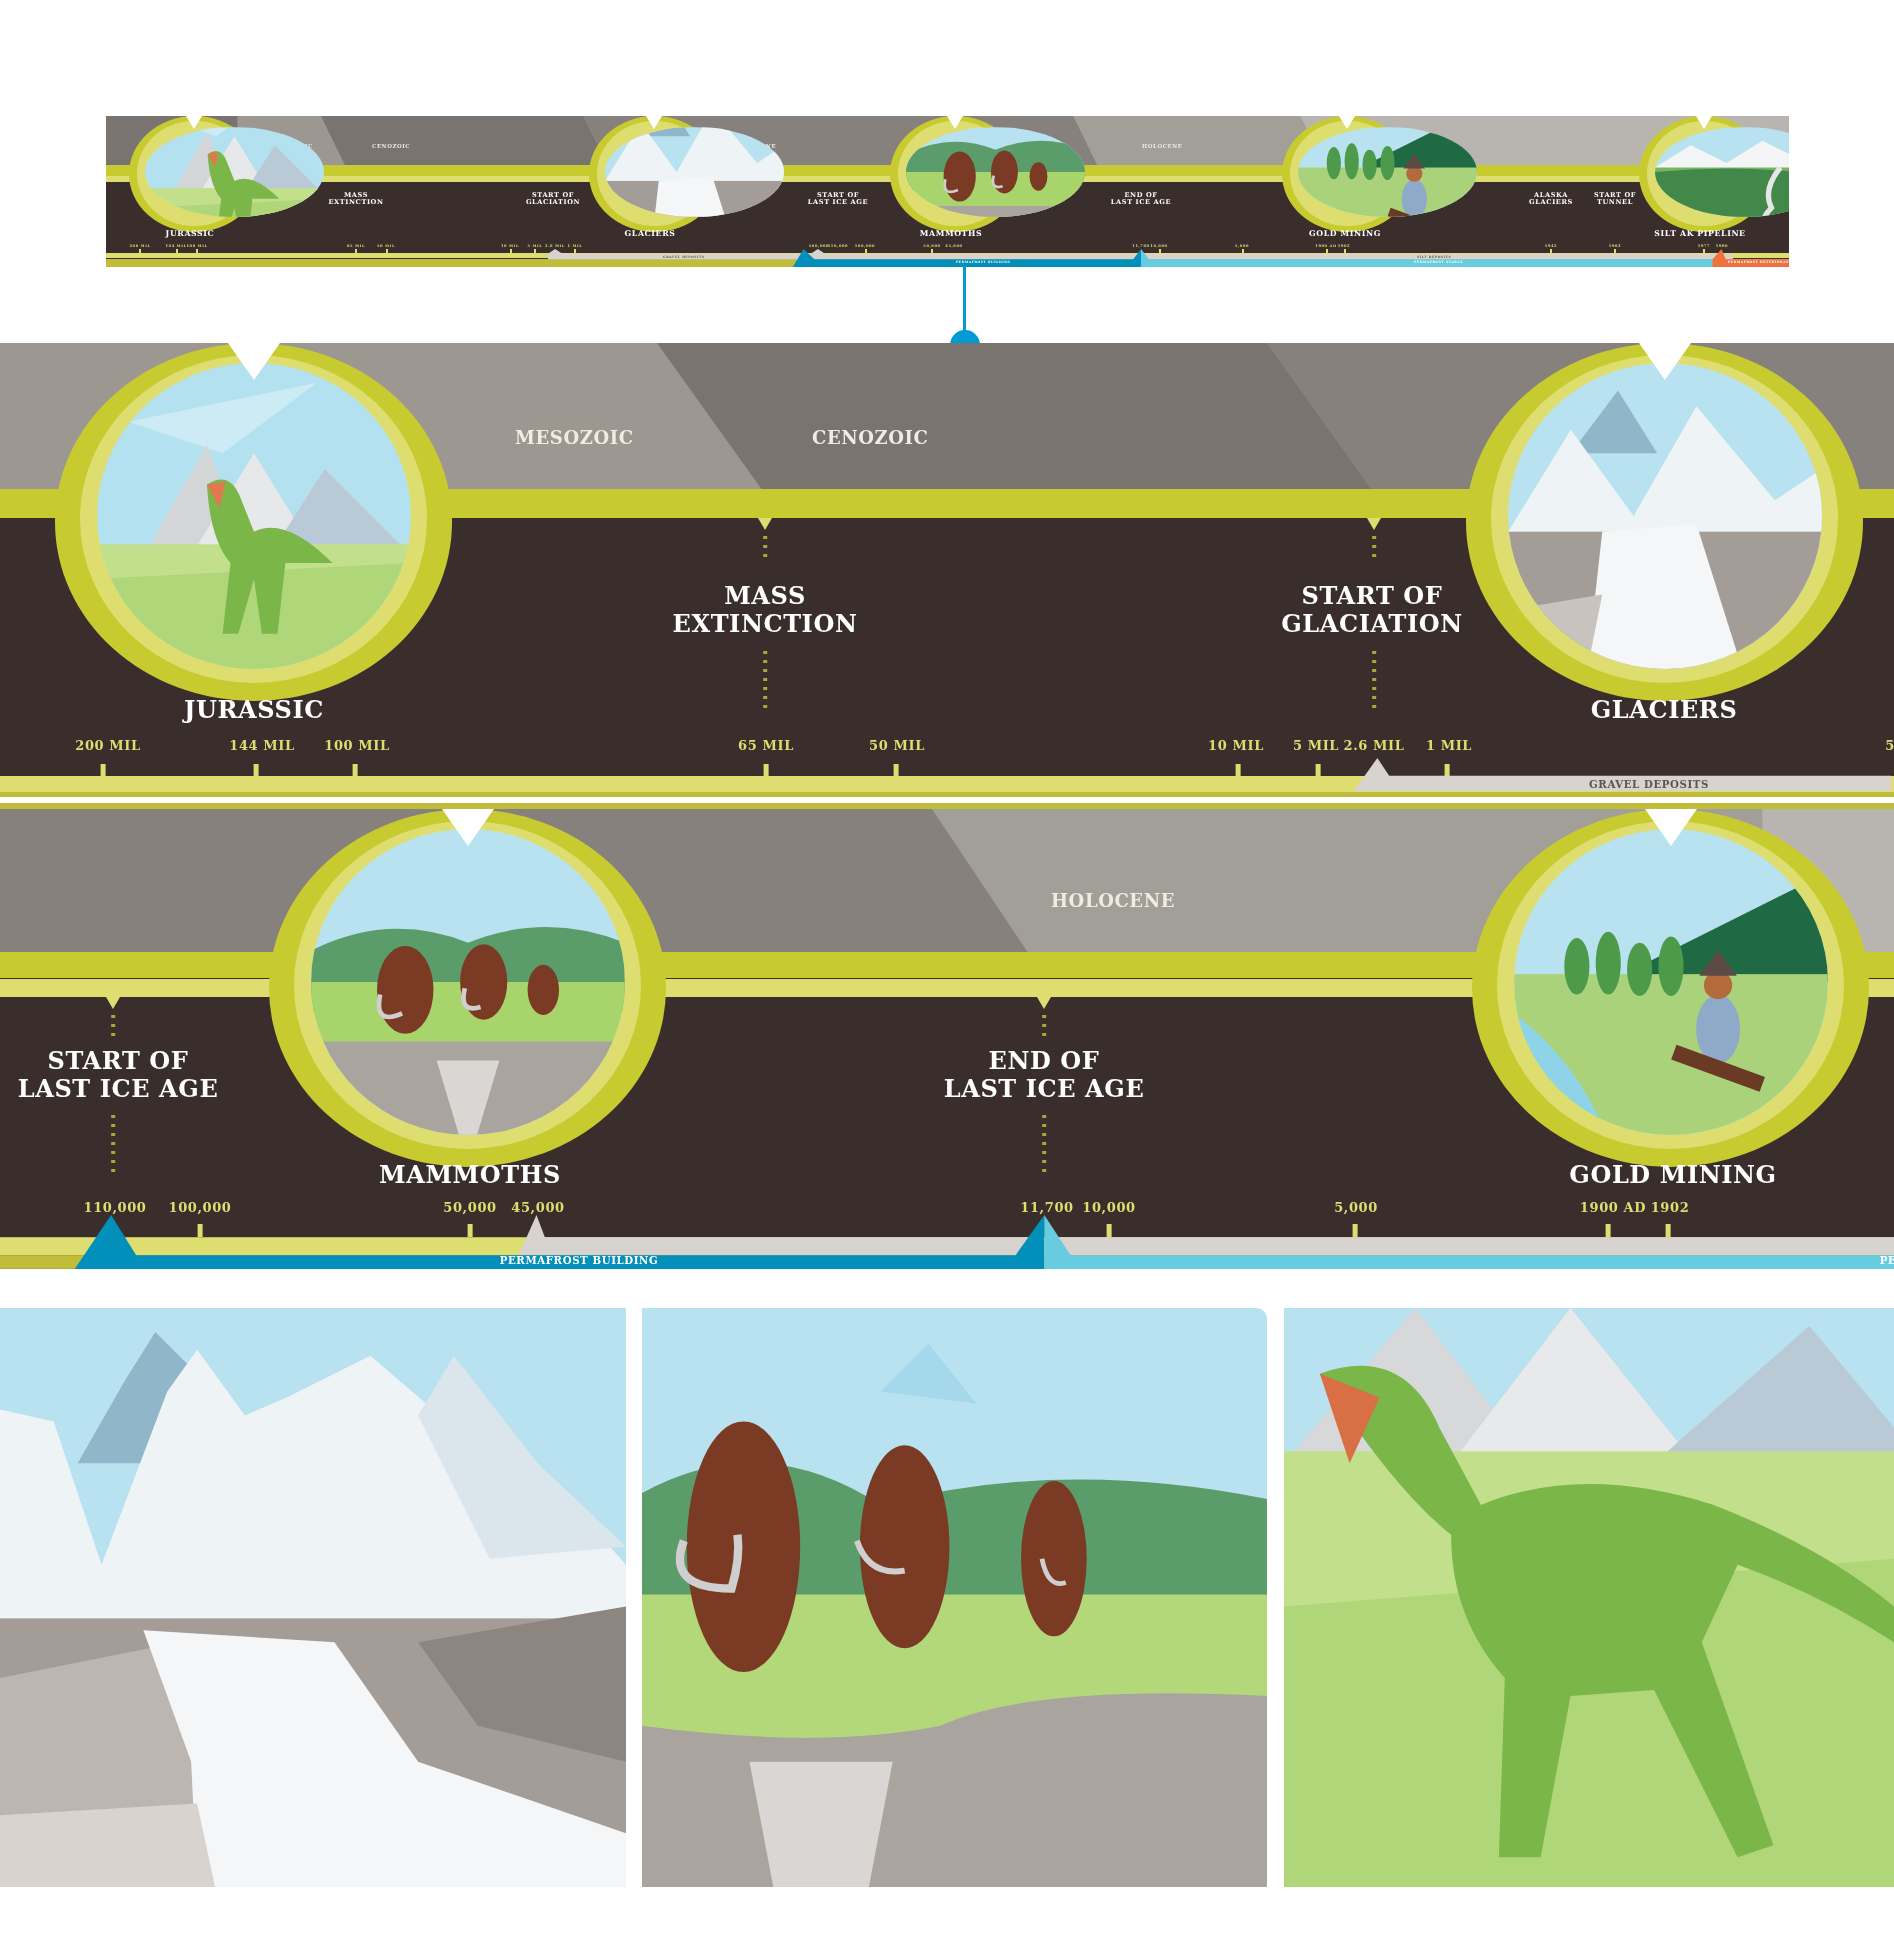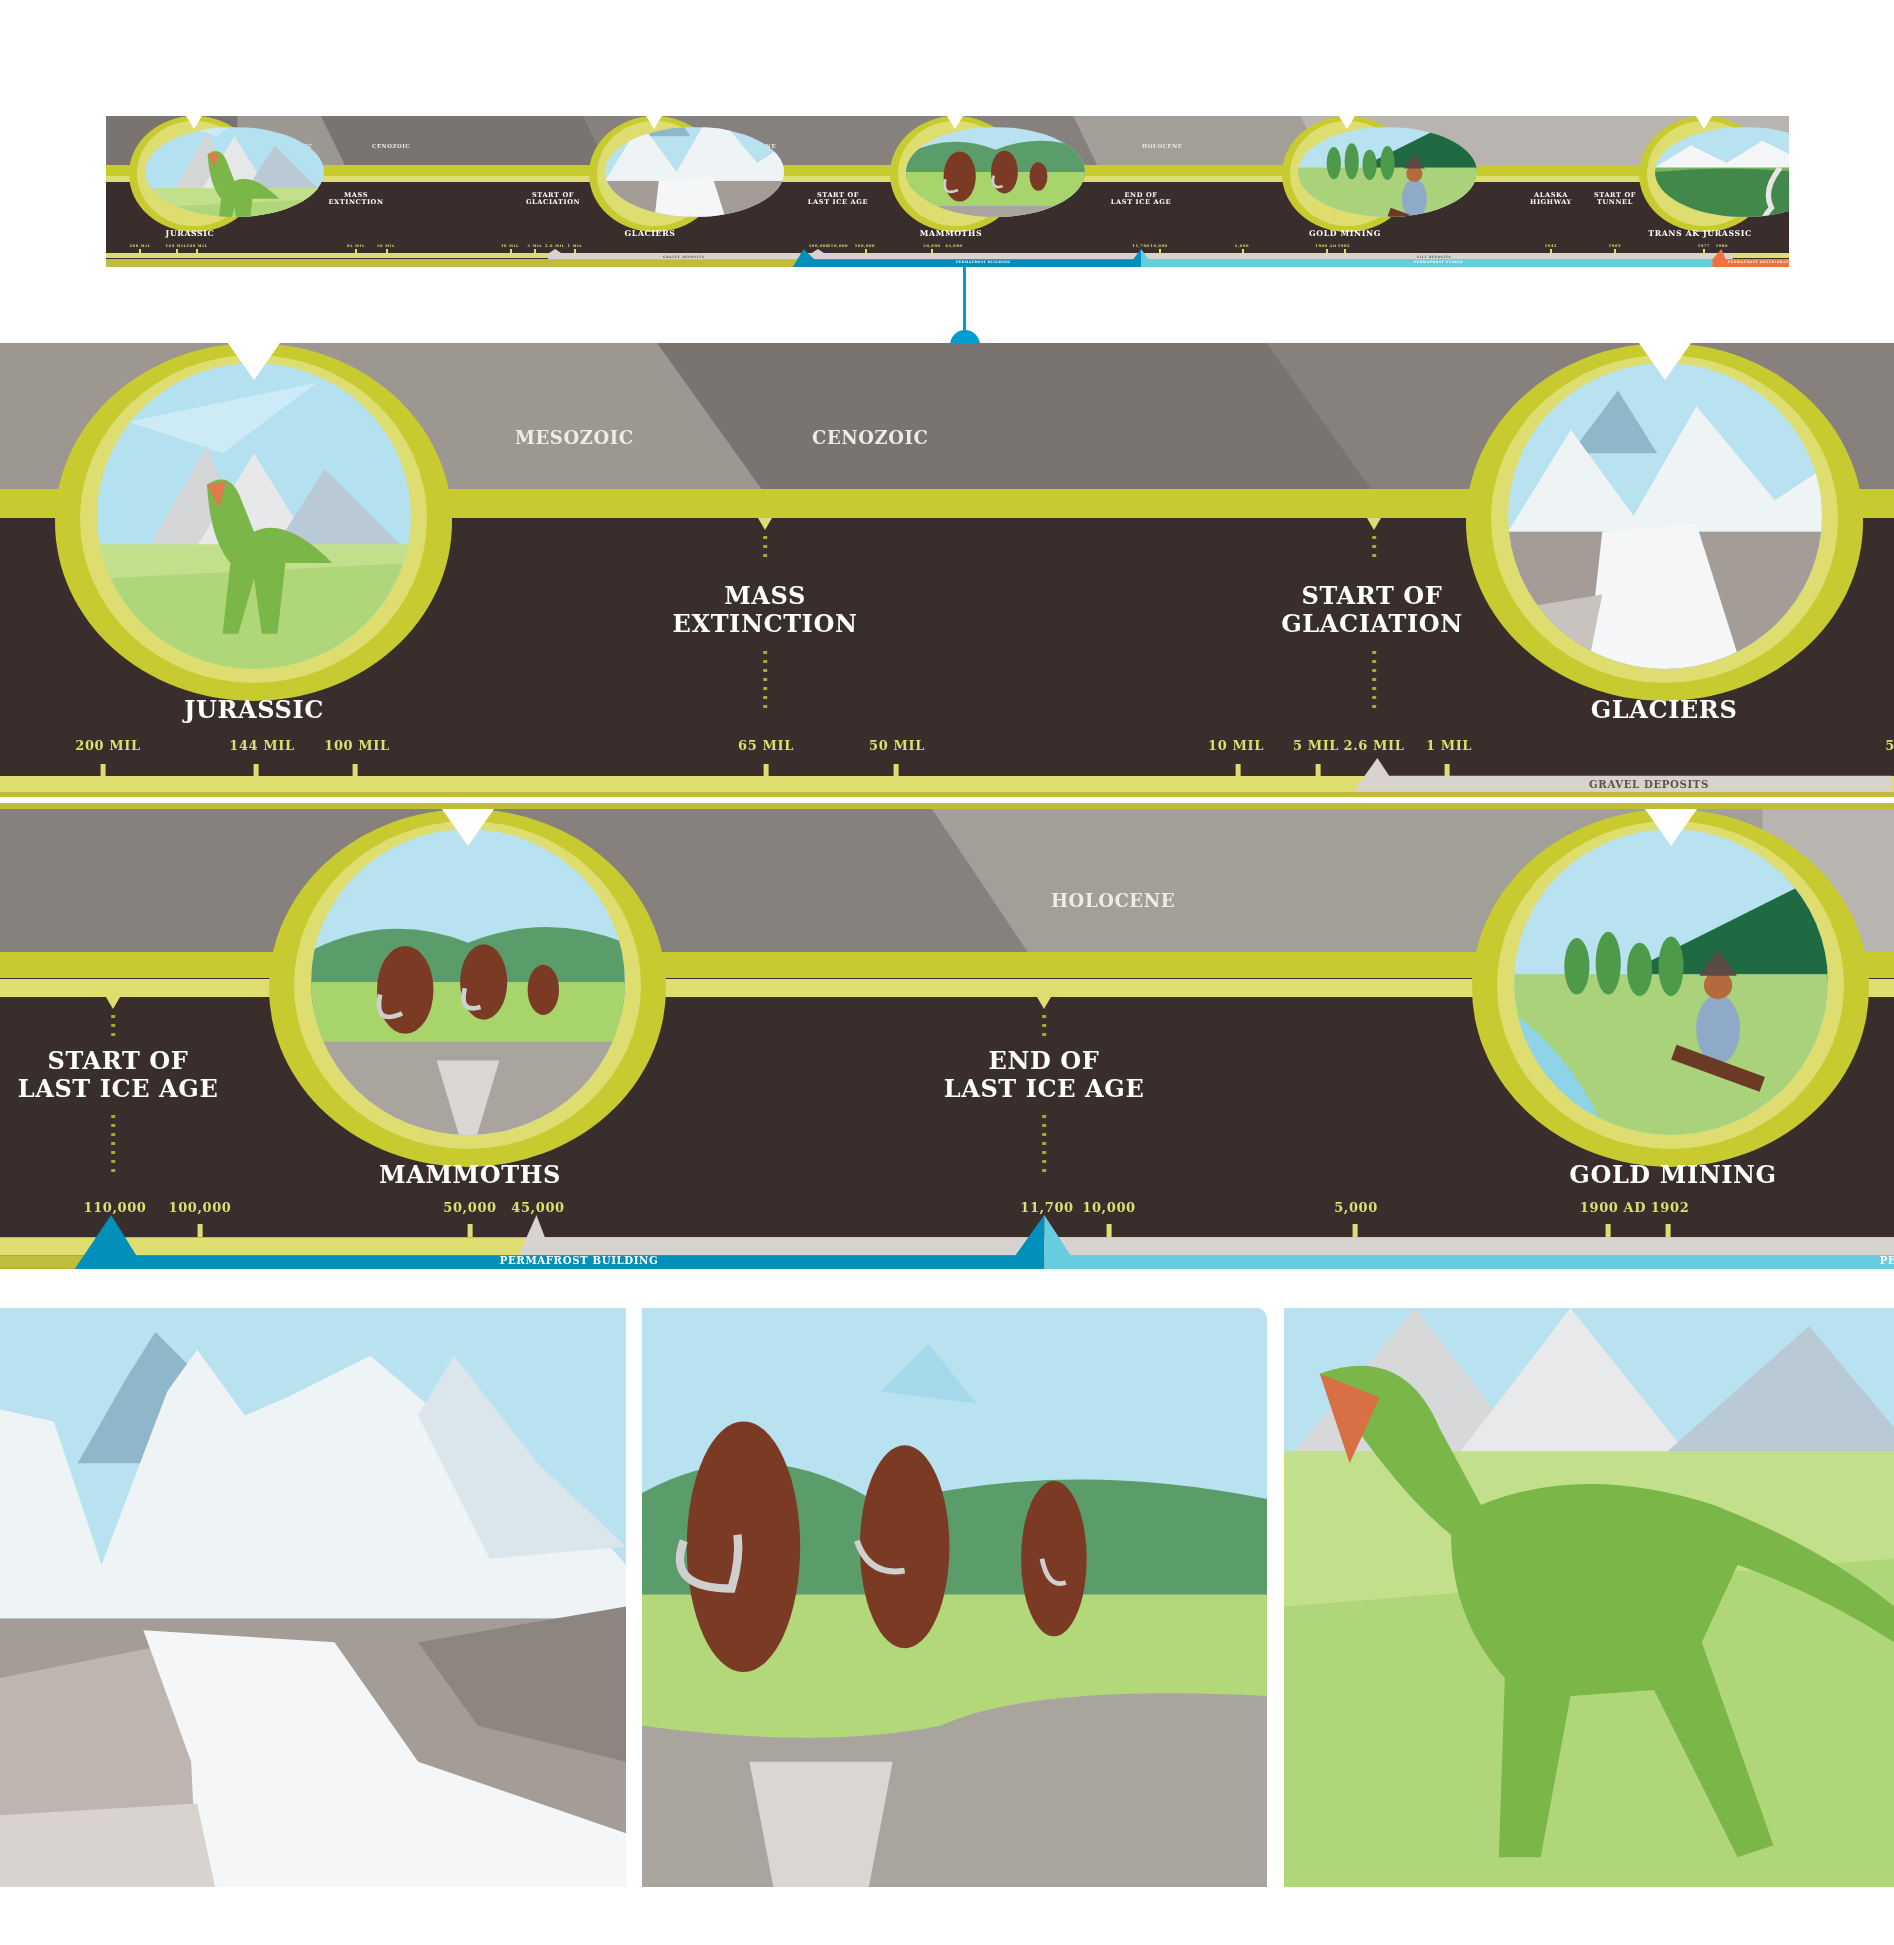--- a/index.html
+++ b/index.html
@@ -174,32 +174,32 @@
     <svg class="scene" viewBox="0 0 300 150" width="179" height="90">
         <use href="#sc-pipe"></use>
       </svg>
     <div class="notch"></div>
   </div>
 
   <span class="ov-title slab" style="left:84px;top:113px">JURASSIC</span>
   <span class="ov-title slab" style="left:544px;top:113px">GLACIERS</span>
   <span class="ov-title slab" style="left:845px;top:113px">MAMMOTHS</span>
   <span class="ov-title slab" style="left:1239px;top:113px">GOLD MINING</span>
-  <span class="ov-title slab" style="left:1594px;top:113px">TRANS AK JURASSIC</span>
+  <span class="ov-title slab" style="left:1594px;top:113px">SILT AK PIPELINE</span>
 
   <span class="ov-event slab" style="left:250px">MASS
 EXTINCTION</span>
   <span class="ov-event slab" style="left:447px">START OF
 GLACIATION</span>
   <span class="ov-event slab" style="left:732px">START OF
 LAST ICE AGE</span>
   <span class="ov-event slab" style="left:1035px">END OF
 LAST ICE AGE</span>
   <span class="ov-event slab" style="left:1445px">ALASKA
-HIGHWAY</span>
+GLACIERS</span>
   <span class="ov-event slab" style="left:1509px">START OF
 TUNNEL</span>
 
   <div class="base1"></div>
   <div class="base2"></div>
   <svg class="abs" style="left:0;top:133px" width="1683" height="18" viewBox="0 0 2818 30">
     <polygon points="740,8 752,0 764,8 1180,8 1192,0 1204,8 1204,17 740,17" fill="#d8d3ce"></polygon>
     <rect x="1204" y="8" width="1520" height="9" fill="#d8d3ce"></rect>
     <polygon points="1150,30 1168,0 1186,17 1720,17 1733,0 1733,30" fill="#0290bb"></polygon>
     <polygon points="1733,0 1746,17 2690,17 2690,30 1733,30" fill="#67cce0"></polygon>

